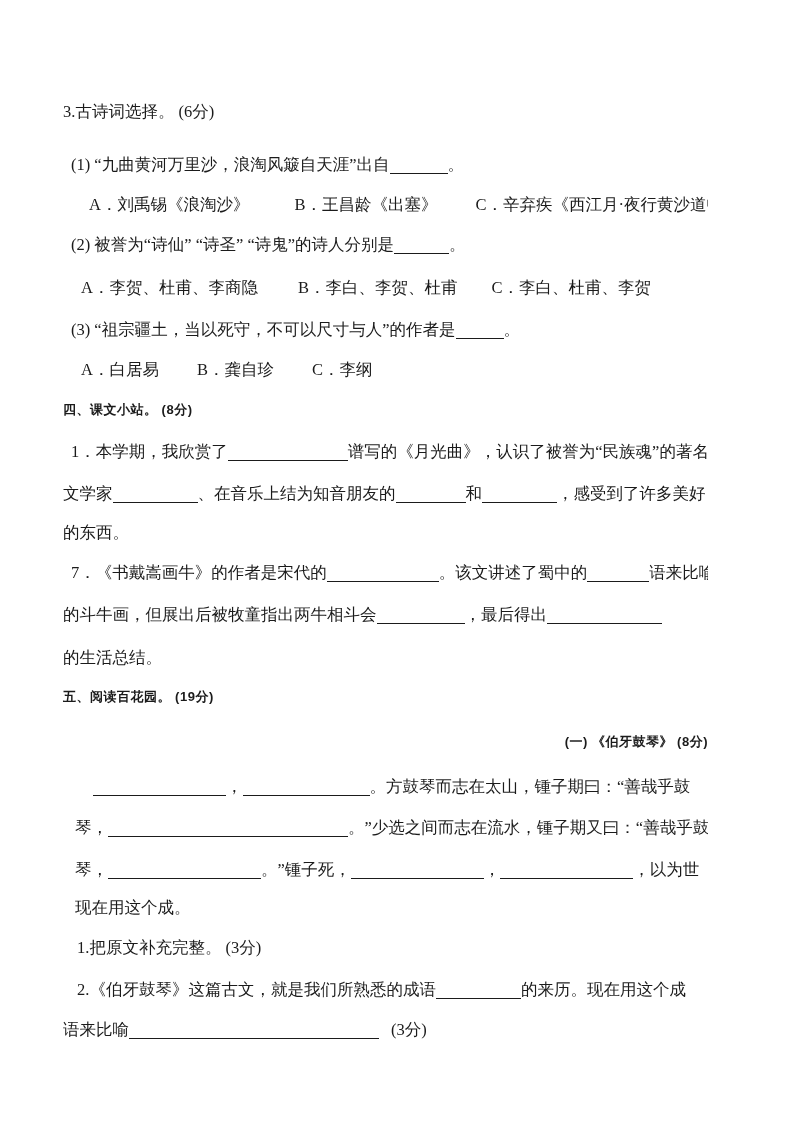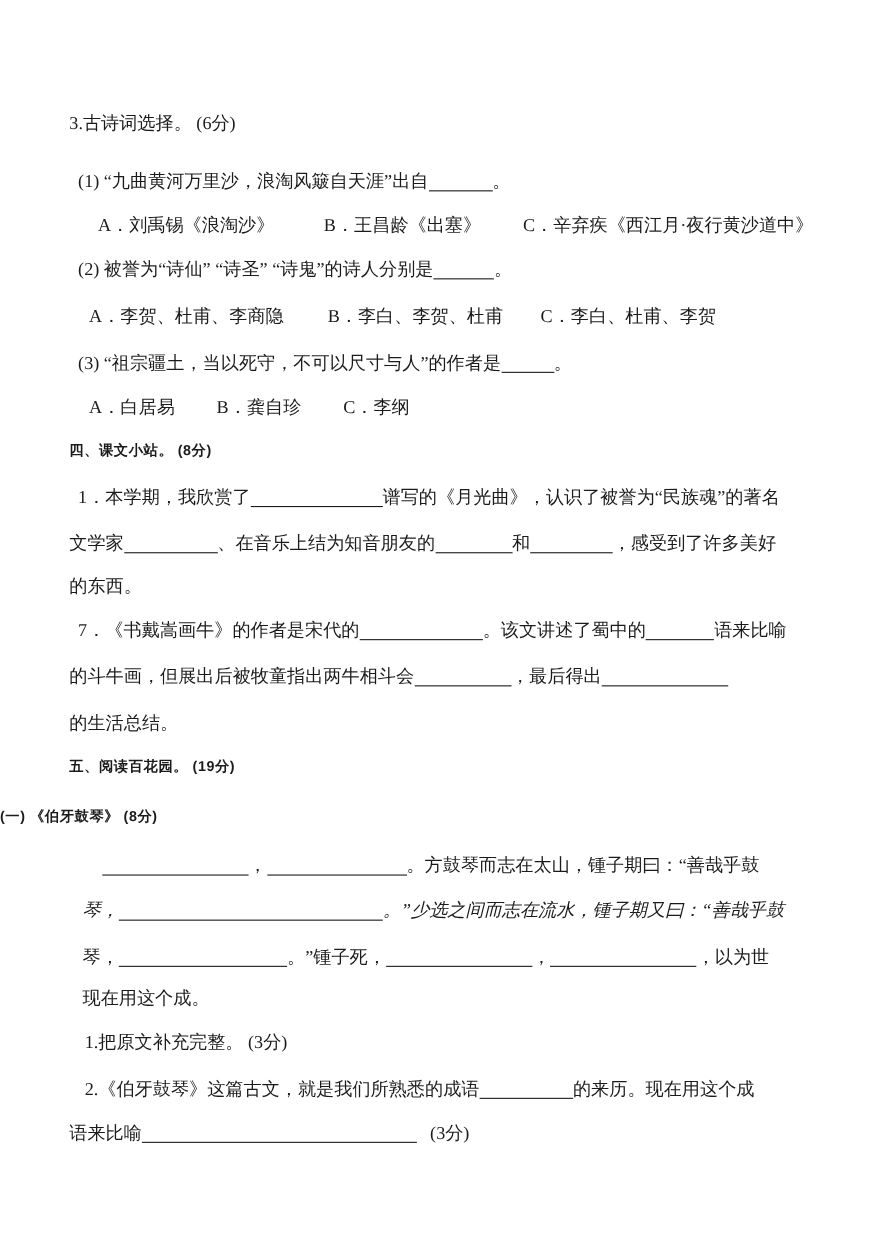--- a/index.html
+++ b/index.html
@@ -9,32 +9,31 @@
   }
   .page {
     position: relative;
     width: 708px;
     height: 1122px;
     background: #ffffff;
     overflow: hidden;
     font-family: "Liberation Serif", "DejaVu Serif", serif;
     font-size: 16.5px;
     color: #1b1b1b;
-    padding-left: 25px;
   }
   .line {
     position: absolute;
     height: 42px;
     line-height: 42px;
     white-space: nowrap;
   }
   .line.center {
     left: 0;
     right: 0;
-    text-align: left;
+    text-align: right;
   }
   .line.heading {
     font-family: "Liberation Sans", "DejaVu Sans", sans-serif;
     font-weight: 700;
     font-size: 13px;
     letter-spacing: 0.5px;
   }
   .txt {
     display: inline;
   }
@@ -64,20 +63,20 @@
       <div class="line heading" style="top: 389px; left: 63px;"><span class="txt">四、课文小站。 (8分)</span></div>
       <div class="line" style="top: 431px; left: 71px;"><span class="txt">1．本学期，我欣赏了</span><span class="blank" style="width: 120px; border-bottom-color: rgb(27, 27, 27);"></span><span class="txt">谱写的《月光曲》，认识了被誉为“民族魂”的著名</span></div>
       <div class="line" style="top: 473px; left: 63px;"><span class="txt">文学家</span><span class="blank" style="width: 85px; border-bottom-color: rgb(27, 27, 27);"></span><span class="txt">、在音乐上结为知音朋友的</span><span class="blank" style="width: 70px; border-bottom-color: rgb(27, 27, 27);"></span><span class="txt">和</span><span class="blank" style="width: 75px; border-bottom-color: rgb(27, 27, 27);"></span><span class="txt">，感受到了许多美好</span></div>
       <div class="line" style="top: 512px; left: 63px;"><span class="txt">的东西。</span></div>
       <div class="line" style="top: 552px; left: 71px;"><span class="txt">7．《书戴嵩画牛》的作者是宋代的</span><span class="blank" style="width: 112px; border-bottom-color: rgb(27, 27, 27);"></span><span class="txt">。该文讲述了蜀中的</span><span class="blank" style="width: 62px; border-bottom-color: rgb(27, 27, 27);"></span><span class="txt">语来比喻</span></div>
       <div class="line" style="top: 594px; left: 63px;"><span class="txt">的斗牛画，但展出后被牧童指出两牛相斗会</span><span class="blank" style="width: 88px; border-bottom-color: rgb(27, 27, 27);"></span><span class="txt">，最后得出</span><span class="blank" style="width: 115px; border-bottom-color: rgb(27, 27, 27);"></span></div>
       <div class="line" style="top: 637px; left: 63px; text-align: right;"><span class="txt">的生活总结。</span></div>
       <div class="line heading" style="top: 676px; left: 63px;"><span class="txt">五、阅读百花园。 (19分)</span></div>
       <div class="line heading center" style="top: 721px;"><span class="txt">(一) 《伯牙鼓琴》 (8分)</span></div>
       <div class="line" style="top: 766px; left: 93px;"><span class="blank" style="width: 133px; border-bottom-color: rgb(27, 27, 27);"></span><span class="txt">，</span><span class="blank" style="width: 127px; border-bottom-color: rgb(27, 27, 27);"></span><span class="txt">。方鼓琴而志在太山，锺子期曰：“善哉乎鼓</span></div>
-      <div class="line" style="top: 807px; left: 75px; font-style: italic;"><span class="txt">琴，</span><span class="blank" style="width: 240px; border-bottom-color: rgb(27, 27, 27);"></span><span class="txt">。”少选之间而志在流水，锺子期又曰：“善哉乎鼓</span></div>
+      <div class="line" style="top: 807px; left: 75px;"><span class="txt">琴，</span><span class="blank" style="width: 240px; border-bottom-color: rgb(27, 27, 27);"></span><span class="txt">。”少选之间而志在流水，锺子期又曰：“善哉乎鼓</span></div>
       <div class="line" style="top: 849px; left: 75px;"><span class="txt">琴，</span><span class="blank" style="width: 153px; border-bottom-color: rgb(27, 27, 27);"></span><span class="txt">。”锺子死，</span><span class="blank" style="width: 133px; border-bottom-color: rgb(27, 27, 27);"></span><span class="txt">，</span><span class="blank" style="width: 133px; border-bottom-color: rgb(27, 27, 27);"></span><span class="txt">，以为世</span></div>
       <div class="line" style="top: 887px; left: 75px;"><span class="txt">现在用这个成。</span></div>
       <div class="line" style="top: 927px; left: 77px;"><span class="txt">1.把原文补充完整。 (3分)</span></div>
       <div class="line" style="top: 969px; left: 77px;"><span class="txt">2.《伯牙鼓琴》这篇古文，就是我们所熟悉的成语</span><span class="blank" style="width: 85px; border-bottom-color: rgb(27, 27, 27);"></span><span class="txt">的来历。现在用这个成</span></div>
       <div class="line" style="top: 1009px; left: 63px;"><span class="txt">语来比喻</span><span class="blank" style="width: 250px; border-bottom-color: rgb(27, 27, 27);"></span><span class="gap" style="width: 12px;"></span><span class="txt">(3分)</span></div>
     </div>
 </div>
 
 </body></html>

